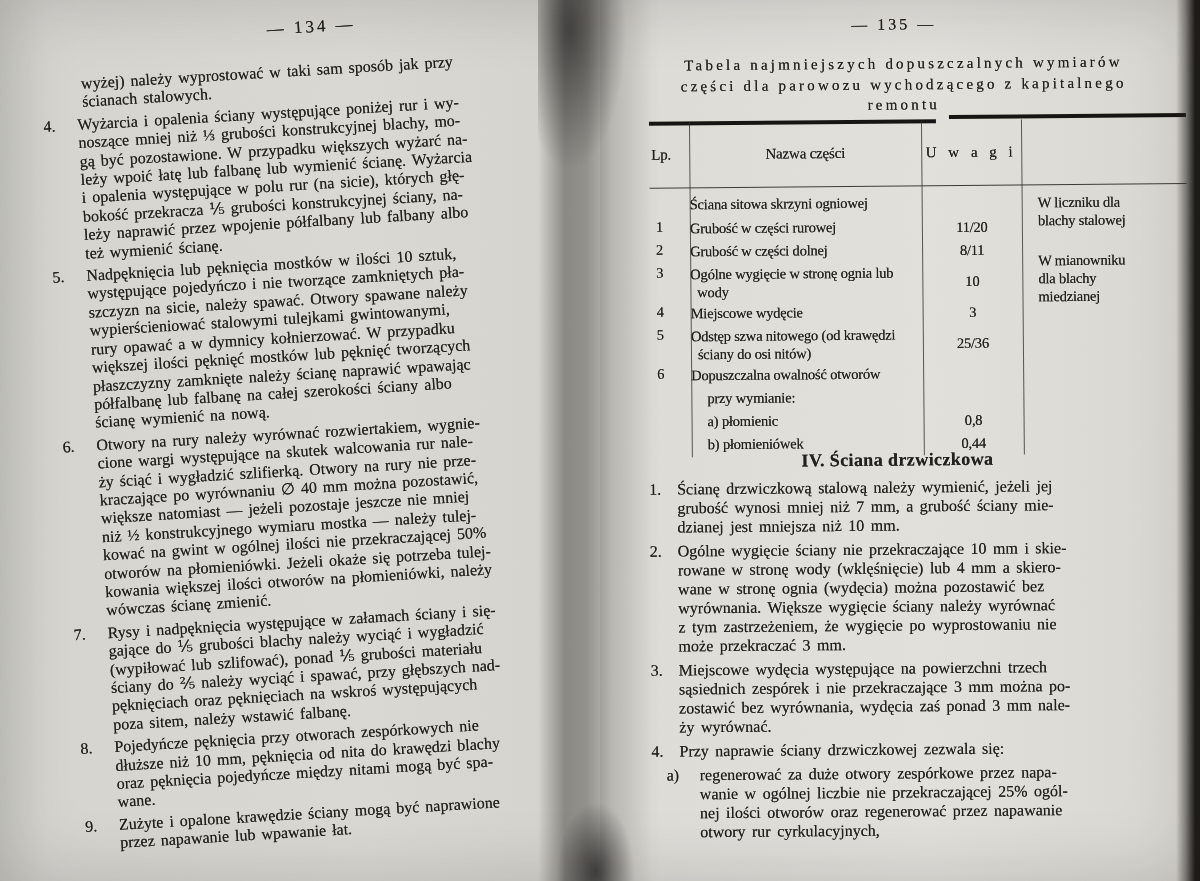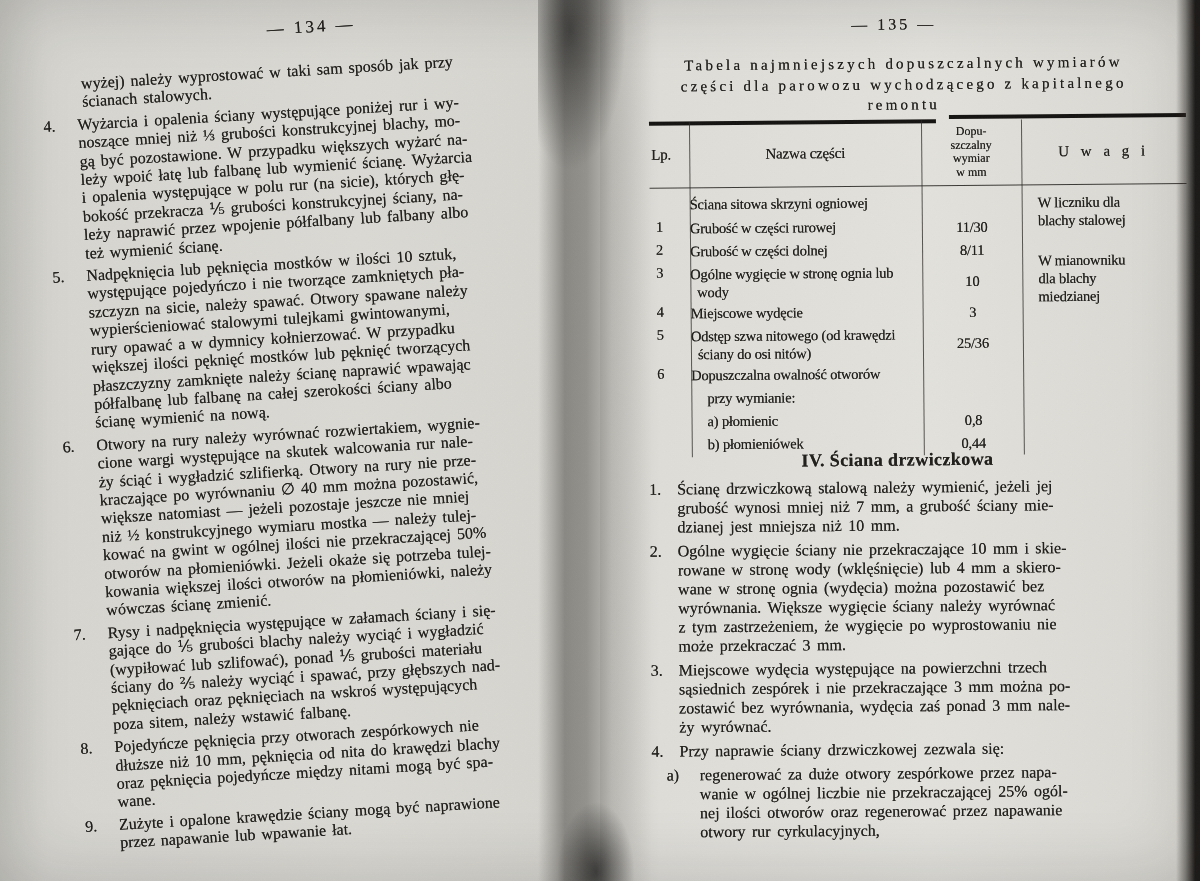--- a/index.html
+++ b/index.html
@@ -153,41 +153,37 @@
 remontu</div>
 
   <div class="dtable">
     <div class="rule-top">
       <span class="seg seg-l"></span>
       <span class="seg seg-r"></span>
     </div>
     <div class="thead">
       <span class="th-lp">Lp.</span>
       <span class="th-name">Nazwa części</span>
-      <span class="th-dim">Dopu-
-szczalny
-wymiar
-w mm</span>
       <span class="th-uwagi">U w a g i</span>
     </div>
     <div class="rule-mid"></div>
     <div class="tbody">
       <div class="vline vl-1"></div>
       <div class="vline vl-2"></div>
       <div class="vline vl-3"></div>
 
       <div class="trow group">
         <span class="lp"></span>
         <span class="tname">Ściana sitowa skrzyni ogniowej</span>
         <span class="tdim"></span>
       </div>
       <div class="trow">
         <span class="lp">1</span>
         <span class="tname">Grubość w części rurowej</span>
-        <span class="tdim">11/30</span>
+        <span class="tdim">11/20</span>
       </div>
       <div class="trow">
         <span class="lp">2</span>
         <span class="tname">Grubość w części dolnej</span>
         <span class="tdim">8/11</span>
       </div>
       <div class="trow">
         <span class="lp">3</span>
         <span class="tname">Ogólne wygięcie w stronę ognia lub
 &nbsp;&nbsp;wody</span>

